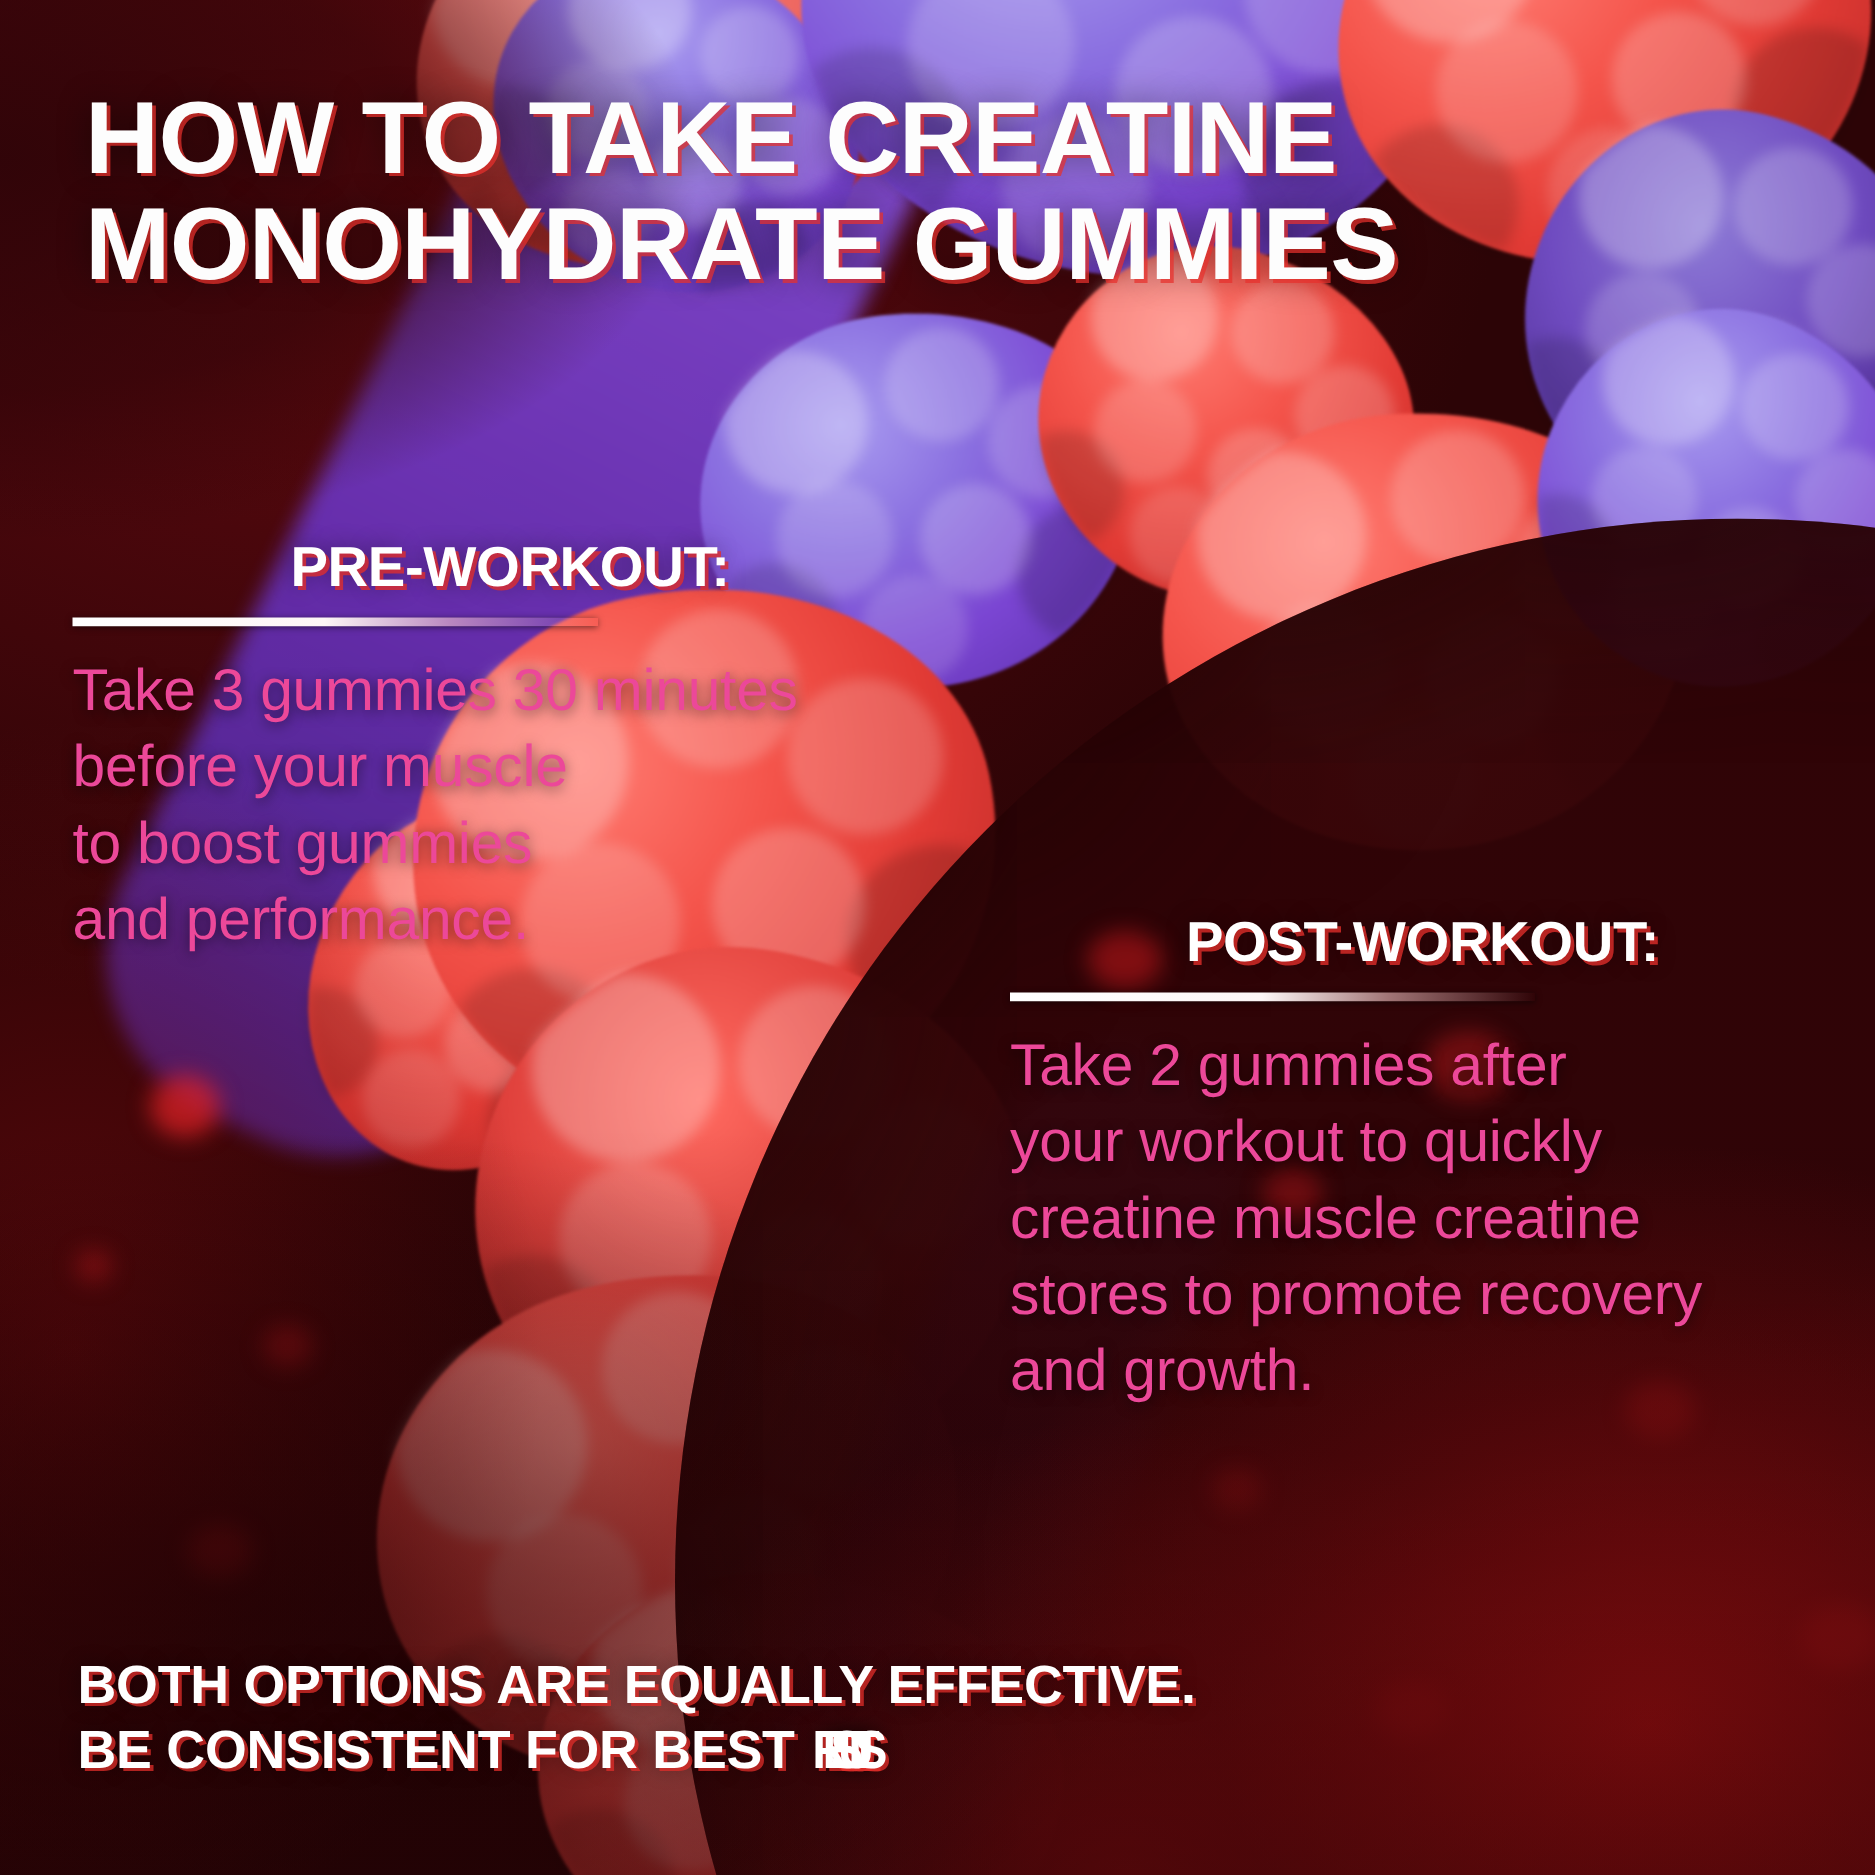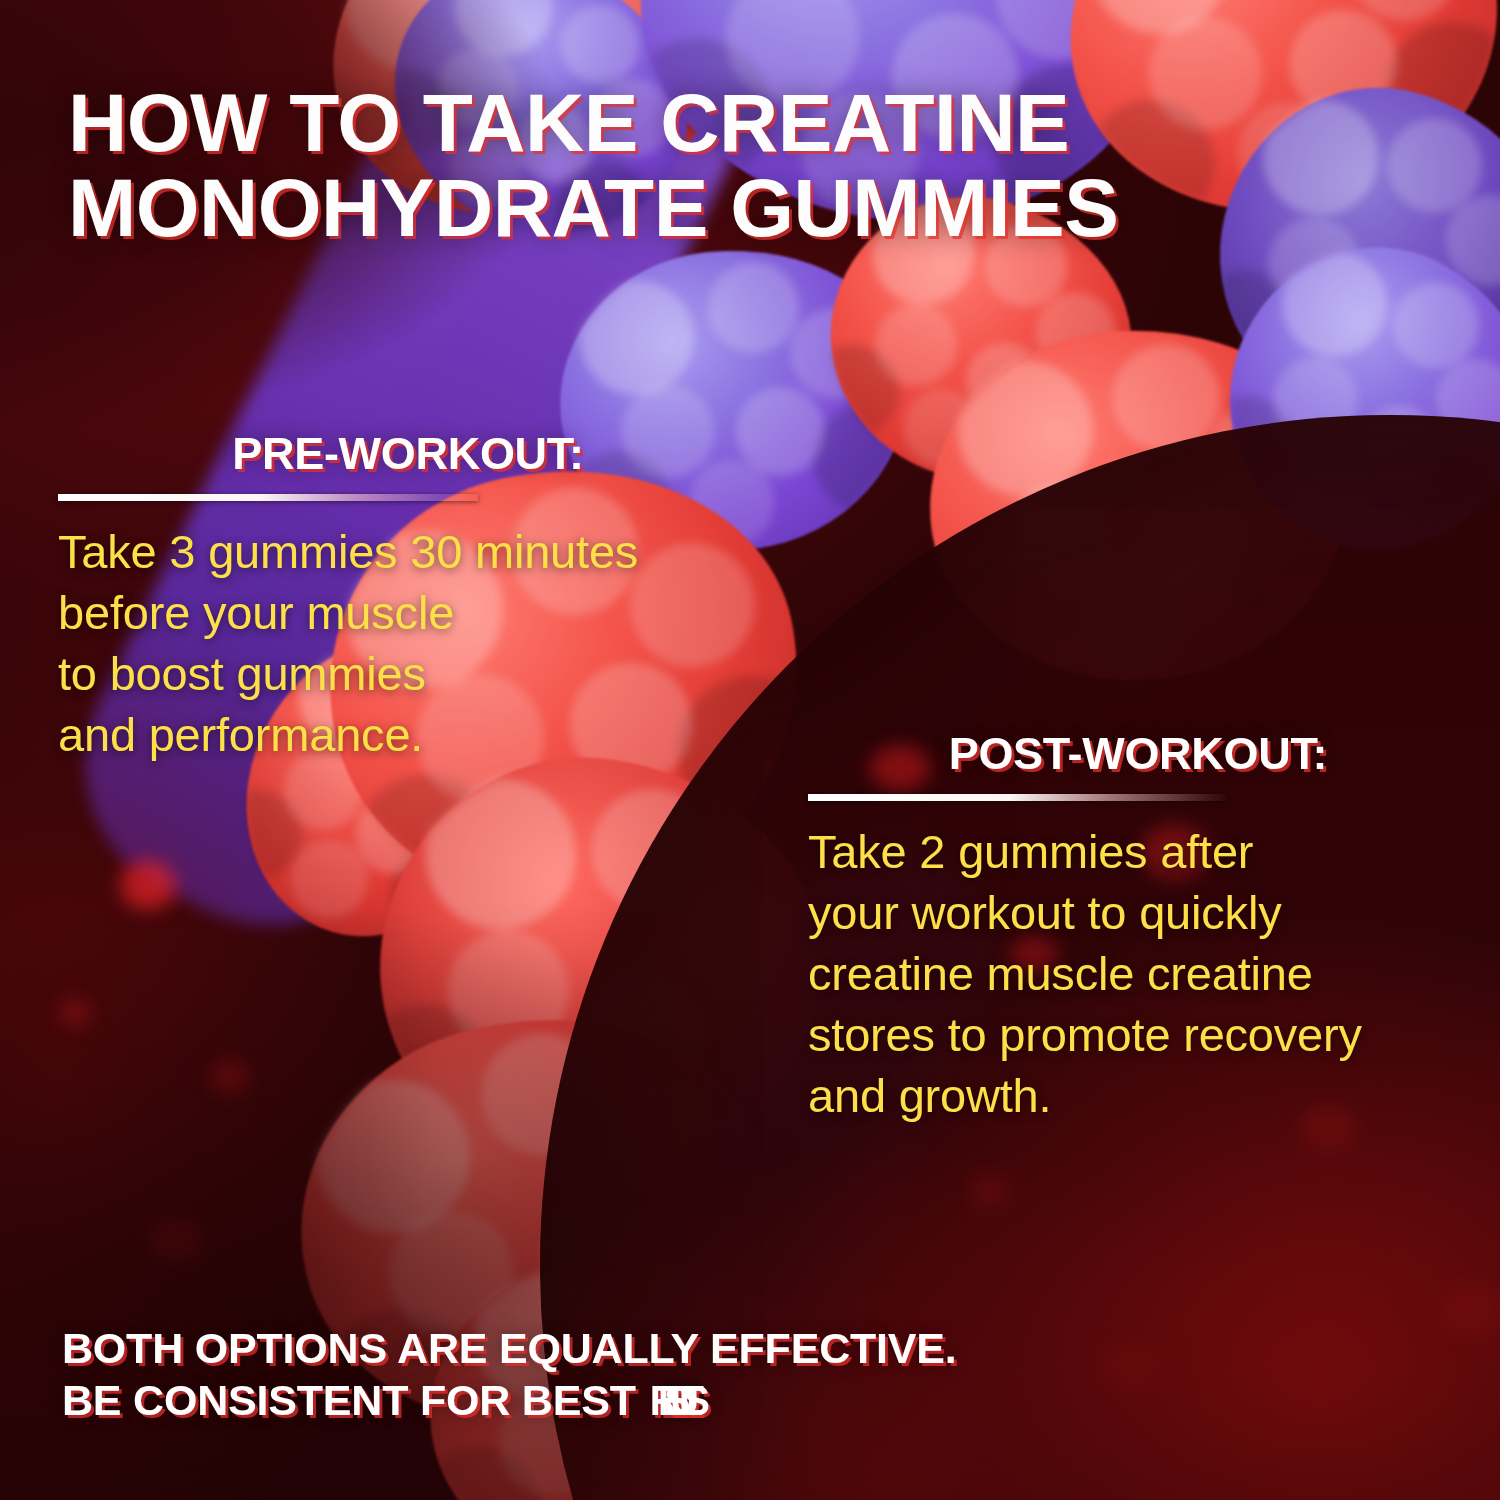--- a/index.html
+++ b/index.html
@@ -105,21 +105,21 @@
   }
   .top-shade{
     position:absolute; left:0; top:0; width:760px; height:430px;
     background:radial-gradient(ellipse 700px 380px at 0% 30%, rgba(46,4,8,.92) 0%, rgba(46,4,8,.62) 48%, rgba(46,4,8,0) 80%);
   }
 
   
   .content{ position:absolute; inset:0; }
 
   .title{
-    position:absolute; left:68px; top:80px; width:1280px;
+    position:absolute; left:68px; top:68px; width:1280px;
     color:#fdfdfd; font-weight:700; font-size:82px; line-height:1.04;
     letter-spacing:-0.5px; text-transform:uppercase;
     text-shadow:3px 3px 0 rgba(232,48,44,.72), 0 0 26px rgba(0,0,0,.45);
   }
   .title .l2{ display:block; }
 
   .block{ position:absolute; }
   .block-pre{ left:58px;  top:428px; width:700px; }
   .block-post{ left:808px; top:728px; width:660px; }
 
@@ -128,21 +128,21 @@
     text-transform:uppercase;
     text-shadow:3px 3px 0 rgba(225,46,42,.78), 0 0 18px rgba(0,0,0,.4);
     text-align:center;
   }
   .rule{
     height:7px; margin-top:14px; margin-bottom:20px; width:420px;
     background:linear-gradient(90deg,#ffffff 0%,#fdf6f6 48%,rgba(255,210,210,.55) 72%,rgba(255,255,255,0) 100%);
     box-shadow:0 1px 5px rgba(0,0,0,.5);
   }
   .body-txt{
-    color:#fde047; font-size:47px; line-height:1.30; font-weight:400;
+    color:#ec4899; font-size:47px; line-height:1.30; font-weight:400;
     letter-spacing:-0.2px;
     text-shadow:0 2px 10px rgba(0,0,0,.55);
   }
   .body-txt span{ display:block; }
 
   .footer{
     position:absolute; left:62px; top:1322px; width:1330px;
     color:#fff; font-weight:700; font-size:43px; line-height:1.22;
     letter-spacing:-0.2px; text-transform:uppercase;
     text-shadow:3px 3px 0 rgba(225,46,42,.75), 0 0 16px rgba(0,0,0,.4);

